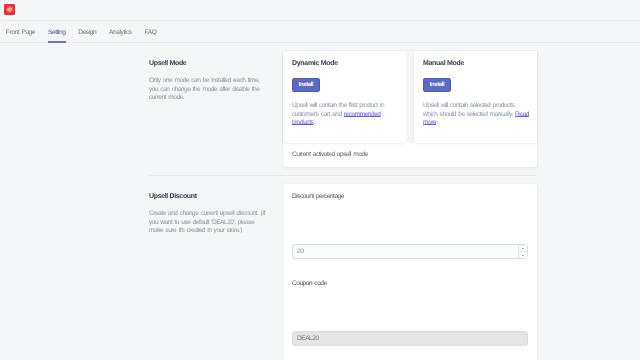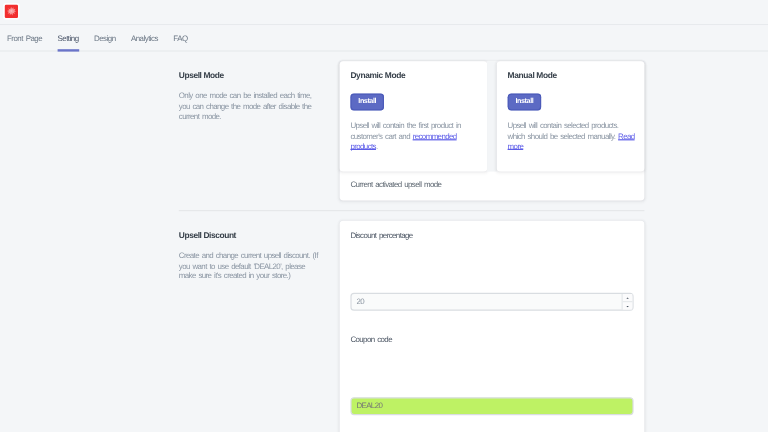--- a/index.html
+++ b/index.html
@@ -48,21 +48,21 @@
 
   .divider{height:1px;background:#e6e8ea;margin:8px 0 0 149px;width:388px;}
   .divider2{margin-top:10px;}
 
   .formcard{background:#fff;border-radius:3px;padding:9px 9px 0 9px;box-sizing:border-box;width:254px;
             box-shadow:0 0 2px 0 rgba(63,63,68,.07), 0 1px 3px 0 rgba(63,63,68,.07);}
   .flabel{font-size:6.6px;letter-spacing:-0.5px;word-spacing:0.9px;color:#4b5563;margin:0 0 3px 0;line-height:7px;height:7px;}
   .fieldwrap{position:relative;margin-bottom:6px;height:30px;margin-top:44px;}
   .input{box-sizing:border-box;width:100%;height:15px;border:1px solid #d9dde1;border-radius:3px;
          font-family:"Liberation Sans",sans-serif;font-size:6.6px;letter-spacing:-0.5px;word-spacing:0.9px;color:#6b7785;
-         padding:0 4px;background:#bef264;outline:none;margin:0;display:block;}
+         padding:0 4px;background:#e5e5e5;outline:none;margin:0;display:block;}
   .input.filled{background:#fafbfb;color:#8b95a1;}
   .spin{position:absolute;right:1px;top:1px;width:9px;height:13px;display:flex;flex-direction:column;
         border-left:1px solid #e2e5e8;box-sizing:border-box;}
   .spin div{flex:1;display:flex;align-items:center;justify-content:center;background:#fbfbfc;}
   .spin div:first-child{border-bottom:1px solid #e2e5e8;}
   .arrow{width:0;height:0;border-left:1.6px solid transparent;border-right:1.6px solid transparent;}
   .up{border-bottom:1.6px solid #3e4a57;}
   .down{border-top:1.6px solid #3e4a57;}
   .fstatus{font-size:6.6px;letter-spacing:-0.5px;word-spacing:0.9px;color:#5c6670;margin:2px 0 0 0;line-height:7px;}
   .fdivider{height:1px;background:#e9ebed;margin:8px 0 0 0;}

